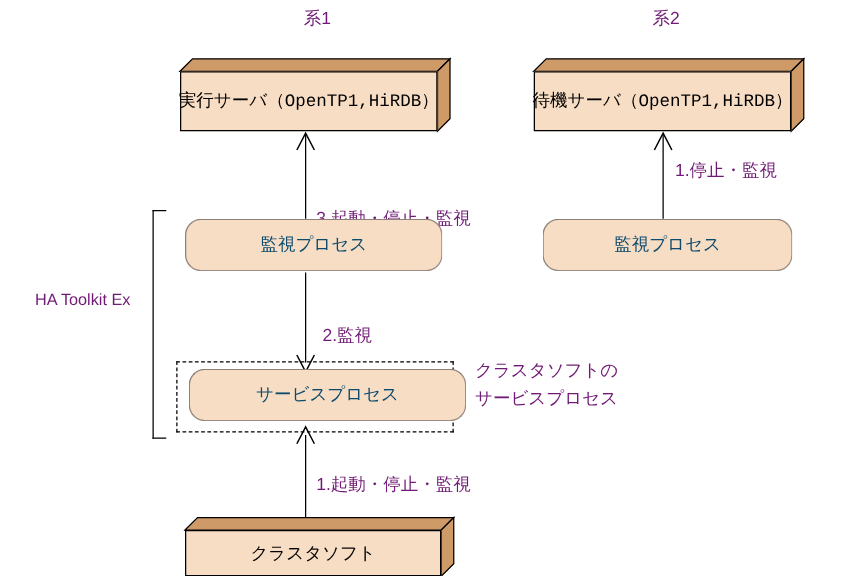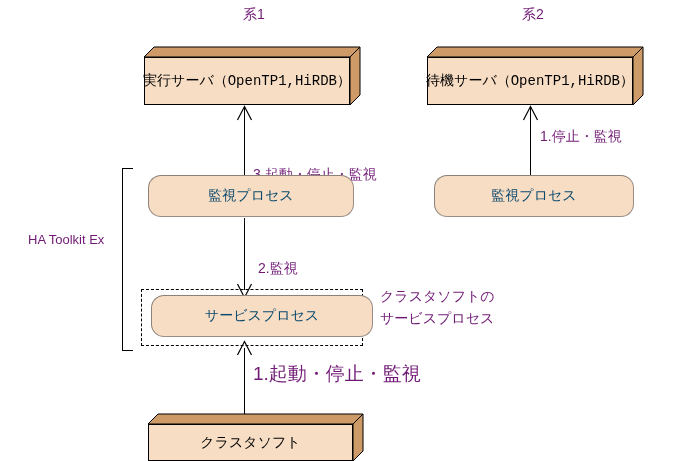--- a/index.html
+++ b/index.html
@@ -132,21 +132,21 @@
 
   <div class="lbl" style="left:380px; top:288px; font-size:14px;">クラスタソフトの</div>
   <div class="lbl" style="left:380px; top:310px; font-size:14px;">サービスプロセス</div>
 
   <div>
     <div class="vline" style="left:244px; top:348px; height:67px;"></div>
     <svg class="arrowhead" style="left:236px; top:340px;" width="18" height="16" viewBox="0 0 18 16">
       <path d="M1.5,15 L8.5,1.5 L15.5,15" fill="none" stroke="#000" stroke-width="1.2"></path>
     </svg>
   </div>
-  <div class="lbl" style="left:253px; top:362px; font-size:19px;">1.起動・停止・監視</div>
+  <div class="lbl" style="left:253px; top:379px; font-size:14px;">1.起動・停止・監視</div>
 
   <div class="box3d" style="left:148px; top:414px; width:215px; height:47px;">
     <svg class="top" width="215" height="47" viewBox="0 0 215 47">
       <polygon points="0,10 10,0 215,0 205,10" fill="#cd9a68" stroke="#000" stroke-width="1"></polygon>
       <polygon points="205,10 215,0 215,37 205,47" fill="#cd9a68" stroke="#000" stroke-width="1"></polygon>
     </svg>
     <div class="front" style="left:0px; top:10px; width:205px; height:37px; font-size:14px;">クラスタソフト</div>
   </div>
 
   <div class="bracket" style="left:122px; top:168px; width:11px; height:183px;"></div>

